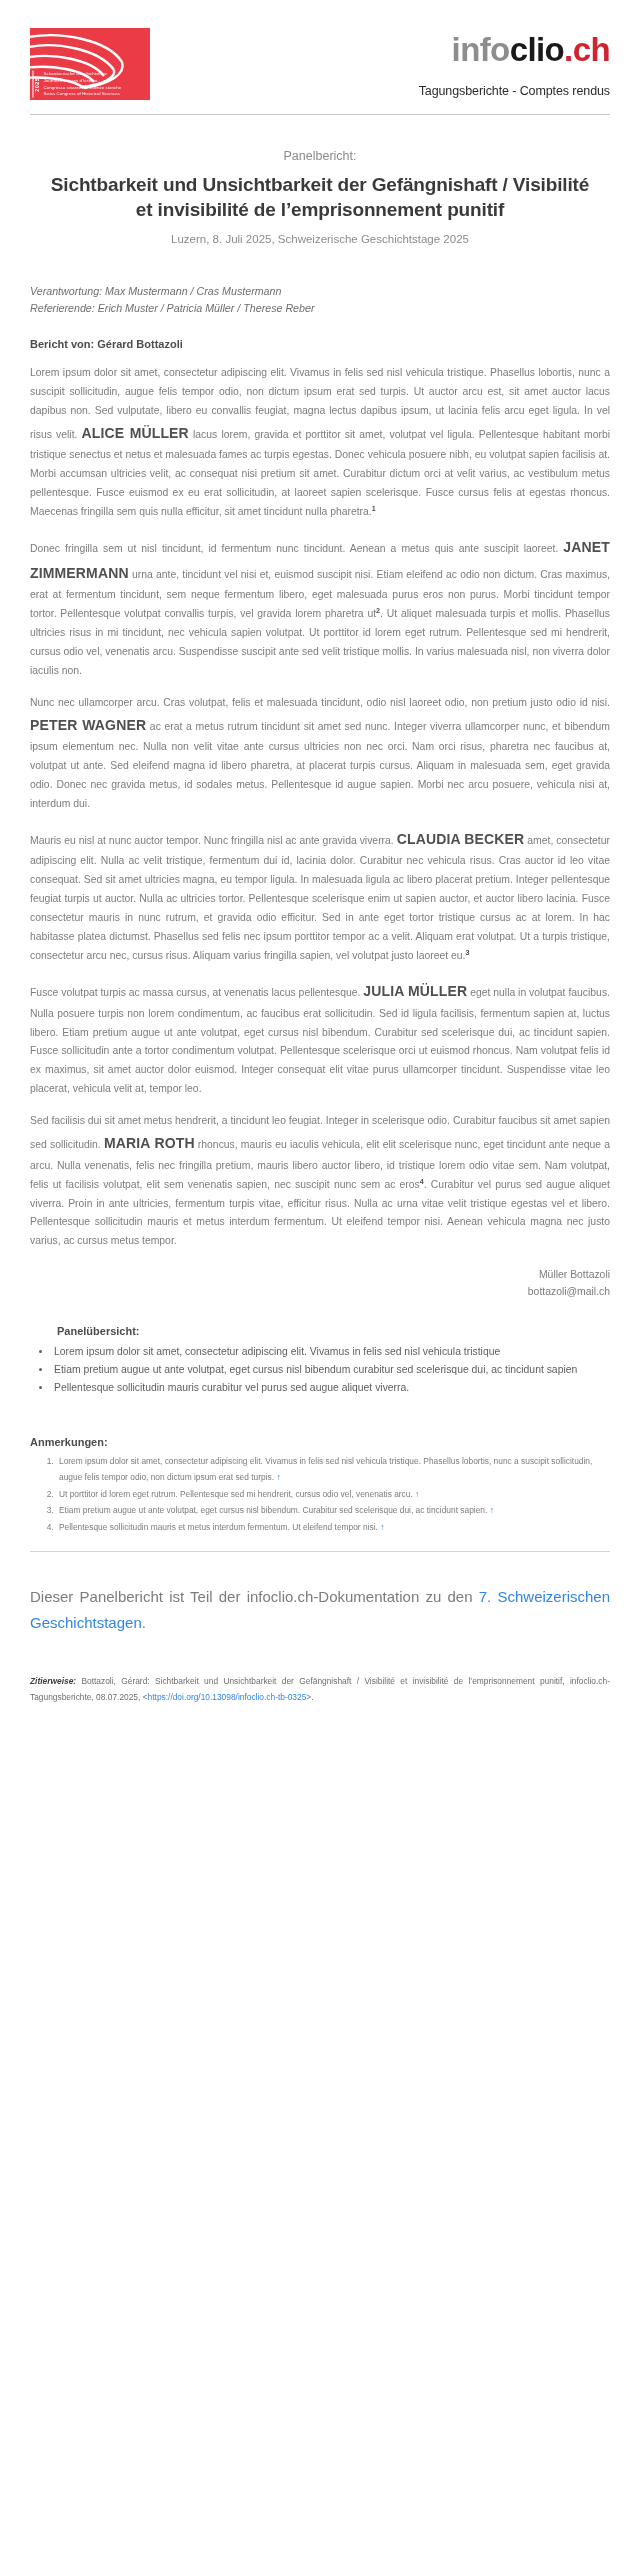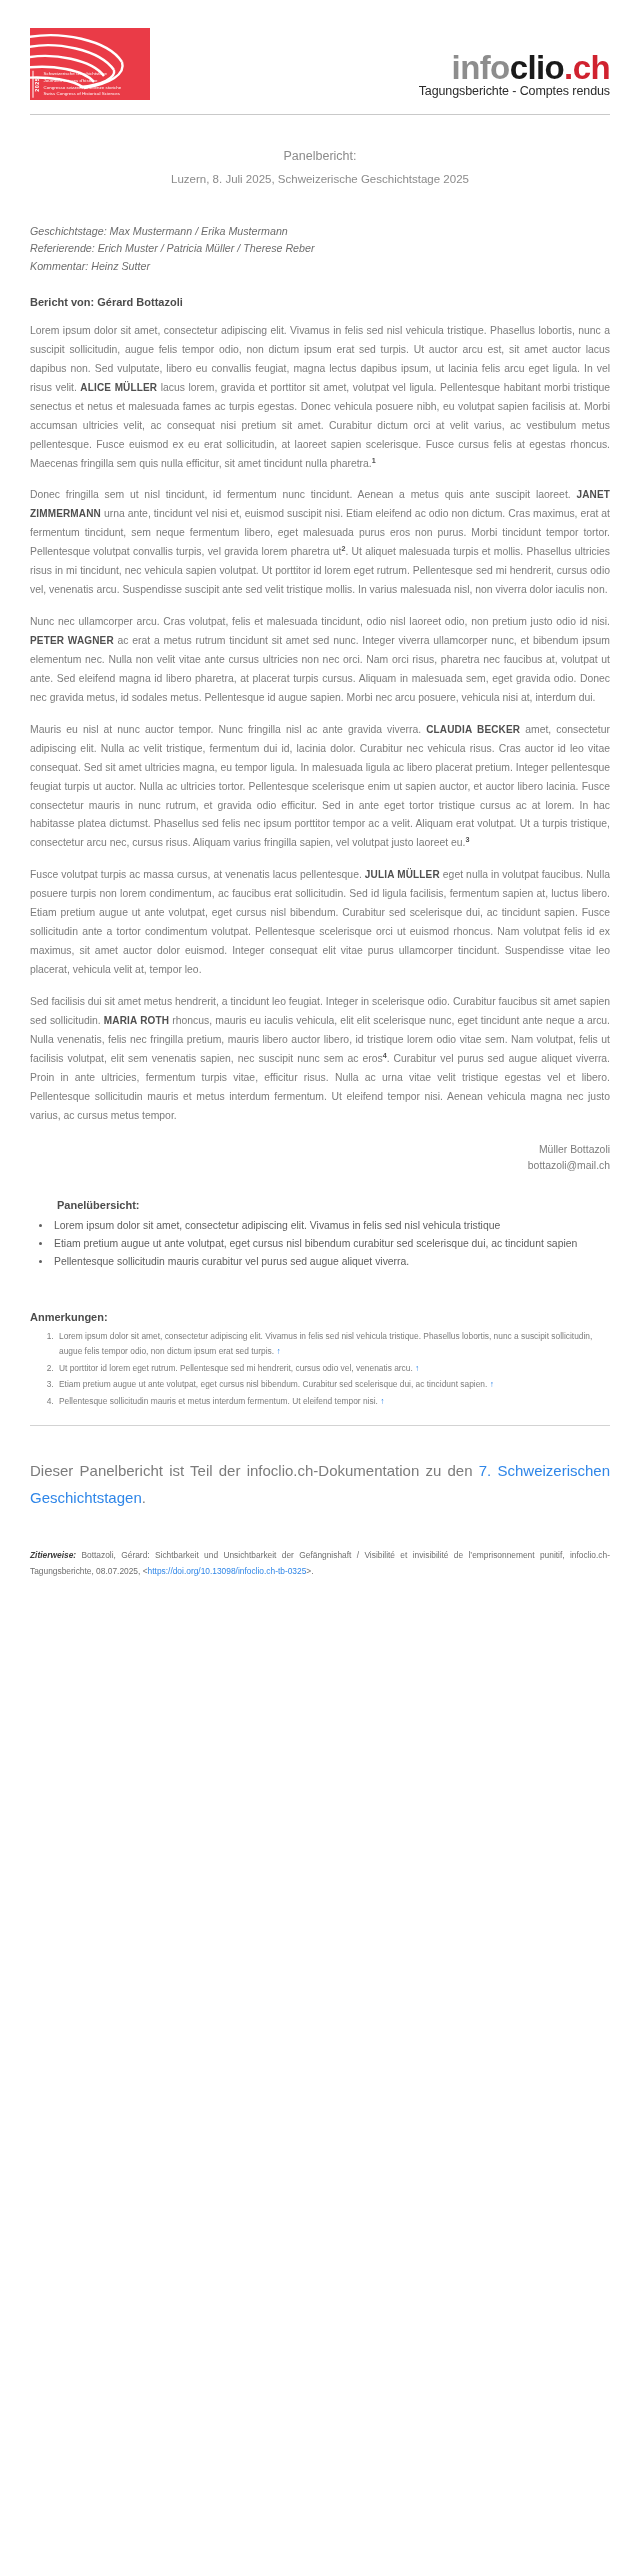--- a/index.html
+++ b/index.html
@@ -82,21 +82,21 @@
   .brand {
     text-align: right;
     flex: 0 0 auto;
     padding-bottom: 2px;
   }
   .brand-name {
     font-size: 33px;
     font-weight: bold;
     letter-spacing: -0.6px;
     line-height: 1;
-    margin-bottom: 0;
+    margin-bottom: 18px;
   }
   .brand-name .i1 { color: #8d8d8d; }
   .brand-name .i2 { color: #1a1a1a; }
   .brand-name .dot { color: #d0222f; }
   .brand-name .ch { color: #d0222f; }
   .brand-sub {
     font-size: 12.5px;
     color: #2b2b2b;
     letter-spacing: -0.1px;
   }
@@ -152,21 +152,21 @@
     line-height: 1.82;
     color: #7c7c7c;
     text-align: justify;
     margin: 13px 0 0 0;
     hyphens: auto;
   }
   .body-text p:first-child { margin-top: 14px; }
   .body-text .name {
     font-weight: bold;
     color: #4f4f4f;
-    font-size: 10px;
+    font-size: 14px;
     letter-spacing: 0.15px;
   }
   sup.fn {
     font-size: 7.2px;
     font-weight: bold;
     color: #4f4f4f;
     vertical-align: super;
     line-height: 0;
   }
 
@@ -286,27 +286,27 @@
     <div class="brand">
       <div class="brand-name"><span class="i1">inf</span><span class="i1">o</span><span class="i2">clio</span><span class="dot">.</span><span class="ch">ch</span></div>
       <div class="brand-sub">Tagungsberichte - Comptes rendus</div>
     </div>
 
   </div>
   <hr class="rule">
 
   <div class="title-area">
     <div class="kicker">Panelbericht:</div>
+    <h1 class="doc-title">Sichtbarkeit und Unsichtbarkeit der Gefängnishaft / Visibilité et invisibilité de l’emprisonnement punitif</h1>
     <div class="doc-sub">Luzern, 8. Juli 2025, Schweizerische Geschichtstage 2025</div>
   </div>
 
   <div class="credits">
-    <div>Geschichtstage: Max Mustermann / Erika Mustermann</div>
+    <div>Verantwortung: Max Mustermann / Cras Mustermann</div>
     <div>Referierende: Erich Muster / Patricia Müller / Therese Reber</div>
-    <div>Kommentar: Heinz Sutter</div>
   </div>
 
   <div class="byline">Bericht von: Gérard Bottazoli</div>
 
   <div class="body-text">
 
     <p><span>Lorem ipsum dolor sit amet, consectetur adipiscing elit. Vivamus in felis sed nisl vehicula tristique. Phasellus lobortis, nunc a suscipit sollicitudin, augue felis tempor odio, non dictum ipsum erat sed turpis. Ut auctor arcu est, sit amet auctor lacus dapibus non. Sed vulputate, libero eu convallis feugiat, magna lectus dapibus ipsum, ut lacinia felis arcu eget ligula. In vel risus velit. </span><span class="name">ALICE MÜLLER</span><span> lacus lorem, gravida et porttitor sit amet, volutpat vel ligula. Pellentesque habitant morbi tristique senectus et netus et malesuada fames ac turpis egestas. Donec vehicula posuere nibh, eu volutpat sapien facilisis at. Morbi accumsan ultricies velit, ac consequat nisi pretium sit amet. Curabitur dictum orci at velit varius, ac vestibulum metus pellentesque. Fusce euismod ex eu erat sollicitudin, at laoreet sapien scelerisque. Fusce cursus felis at egestas rhoncus. Maecenas fringilla sem quis nulla efficitur, sit amet tincidunt nulla pharetra.</span><sup class="fn">1</sup></p>
 
     <p><span>Donec fringilla sem ut nisl tincidunt, id fermentum nunc tincidunt. Aenean a metus quis ante suscipit laoreet. </span><span class="name">JANET ZIMMERMANN</span><span> urna ante, tincidunt vel nisi et, euismod suscipit nisi. Etiam eleifend ac odio non dictum. Cras maximus, erat at fermentum tincidunt, sem neque fermentum libero, eget malesuada purus eros non purus. Morbi tincidunt tempor tortor. Pellentesque volutpat convallis turpis, vel gravida lorem pharetra ut</span><sup class="fn">2</sup><span>. Ut aliquet malesuada turpis et mollis. Phasellus ultricies risus in mi tincidunt, nec vehicula sapien volutpat. Ut porttitor id lorem eget rutrum. Pellentesque sed mi hendrerit, cursus odio vel, venenatis arcu. Suspendisse suscipit ante sed velit tristique mollis. In varius malesuada nisl, non viverra dolor iaculis non.</span></p>
 

